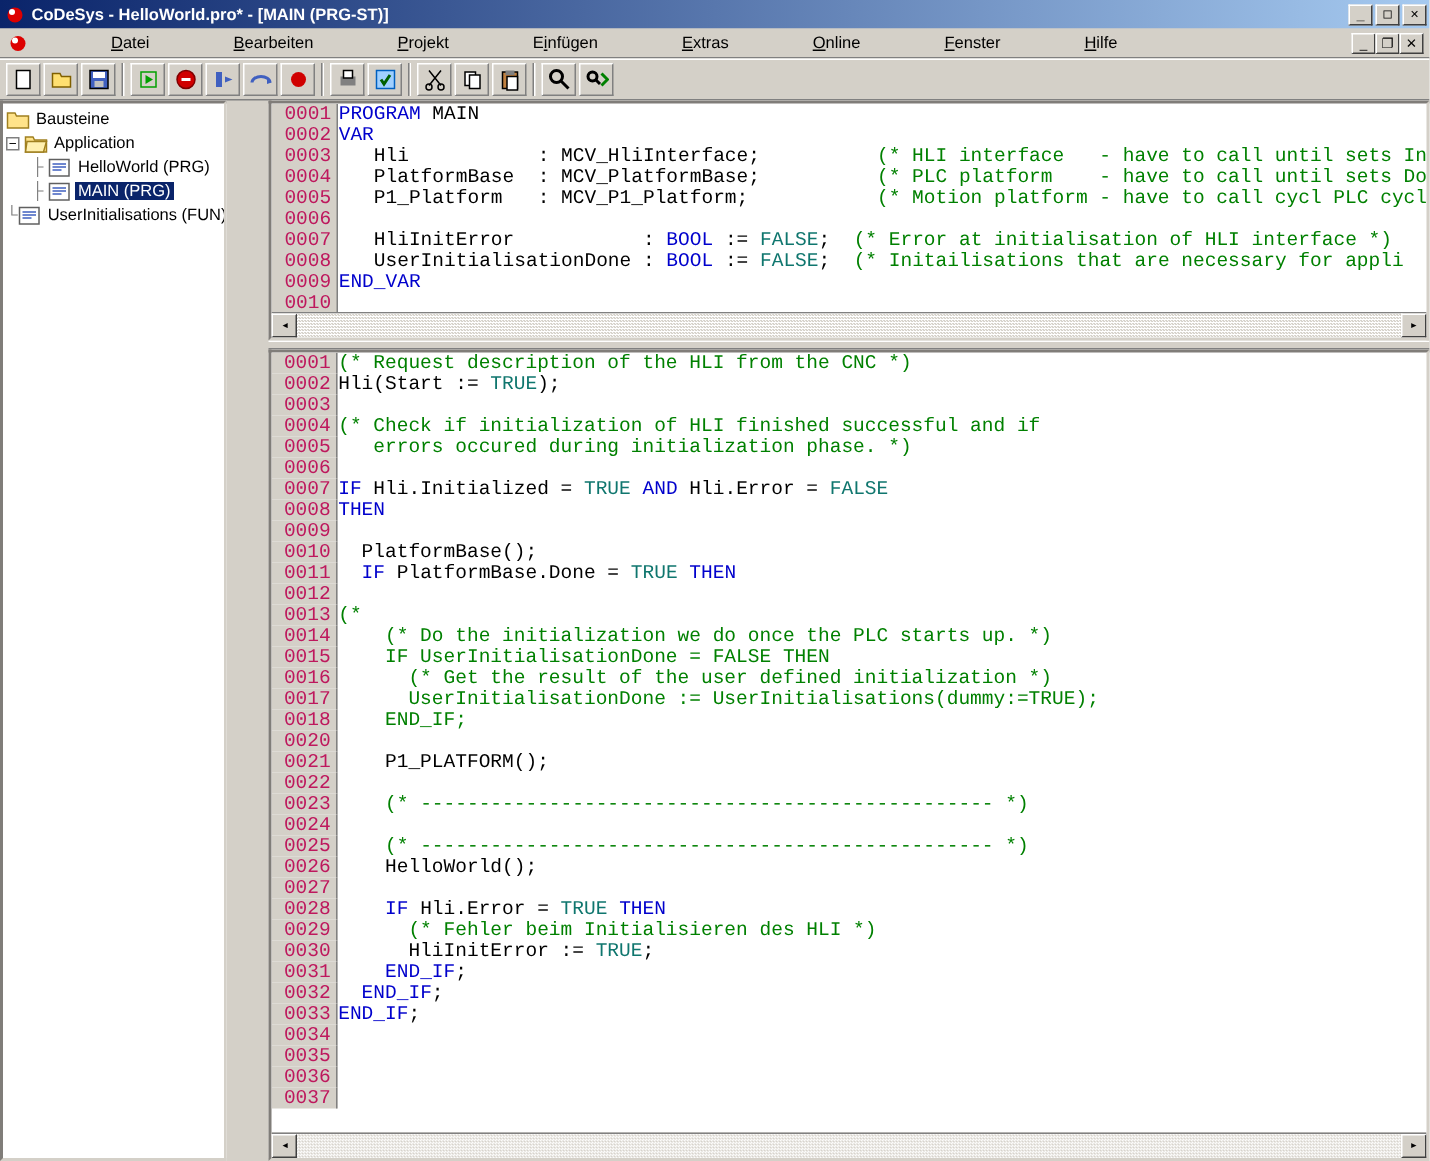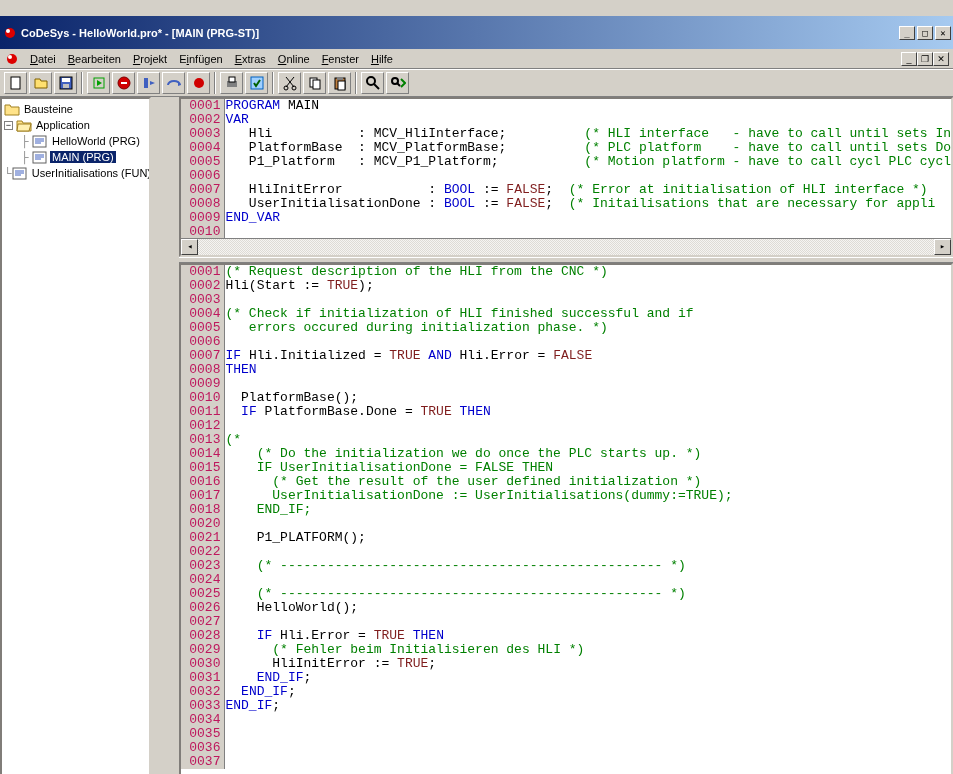--- a/index.html
+++ b/index.html
@@ -6,27 +6,26 @@
 body {
   font-family: Tahoma, "MS Sans Serif", sans-serif;
   font-size: 11px;
   background: #d4d0c8;
   width: 953px;
   height: 774px;
   overflow: hidden;
   position: relative;
 }
 .titlebar {
-  height: 33px;
+  height: 19px;
   background: linear-gradient(to right, #0a246a, #a6caf0);
   color: #fff;
   display: flex;
   align-items: center;
   padding: 0 2px;
-  margin-top: 16px;
 }
 .titlebar-icon {
   width: 16px; height: 16px; margin-right: 3px;
   display:flex;align-items:center;justify-content:center;
 }
 .titlebar-text { flex: 1; font-weight: bold; font-size: 11px; }
 .win-controls { display: flex; gap: 2px; }
 .win-btn {
   width: 16px; height: 14px;
   background: #d4d0c8;
@@ -41,20 +40,21 @@
   height: 20px;
   background: #d4d0c8;
   display: flex;
   align-items: center;
   padding: 0 4px;
   border-bottom: 1px solid #808080;
 }
 .menu-item {
   padding: 12px 6px;
   cursor: default;
+  margin-left: 44px;
 }
 .menu-item u { text-decoration: underline; }
 .mdi-controls {
   margin-left: auto;
   display:flex; gap:0;
 }
 .mdi-btn {
   width: 16px; height: 14px;
   background: #d4d0c8;
   border: 1px solid;
@@ -177,21 +177,21 @@
   color: #be185d;
   text-align: right;
   padding-right: 4px;
   border-right: 1px solid #808080;
   flex-shrink: 0;
   font-family:"Courier New",monospace;
 }
 .code-text { padding-left: 0; }
 .kw { color: #0000cc; }
 .cm { color: #008000; }
-.lit { color: #7f1d1d; }
+.lit { color: #0f766e; }
 .splitter {
   height: 6px;
   background: #d4d0c8;
   border-top:1px solid #fff;
   border-bottom:1px solid #808080;
   cursor: row-resize;
 }
 </style>
 </head>
 <body>

